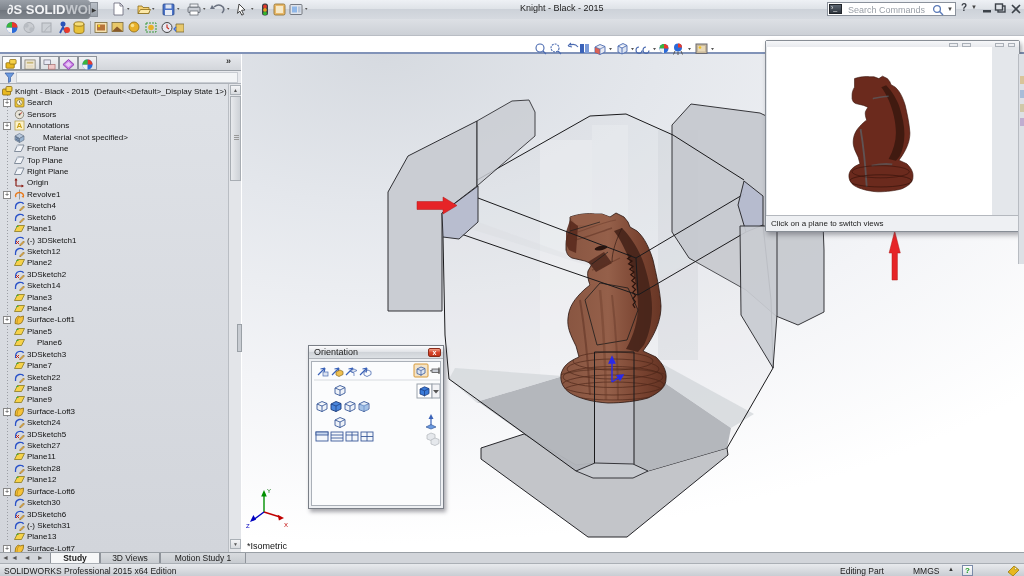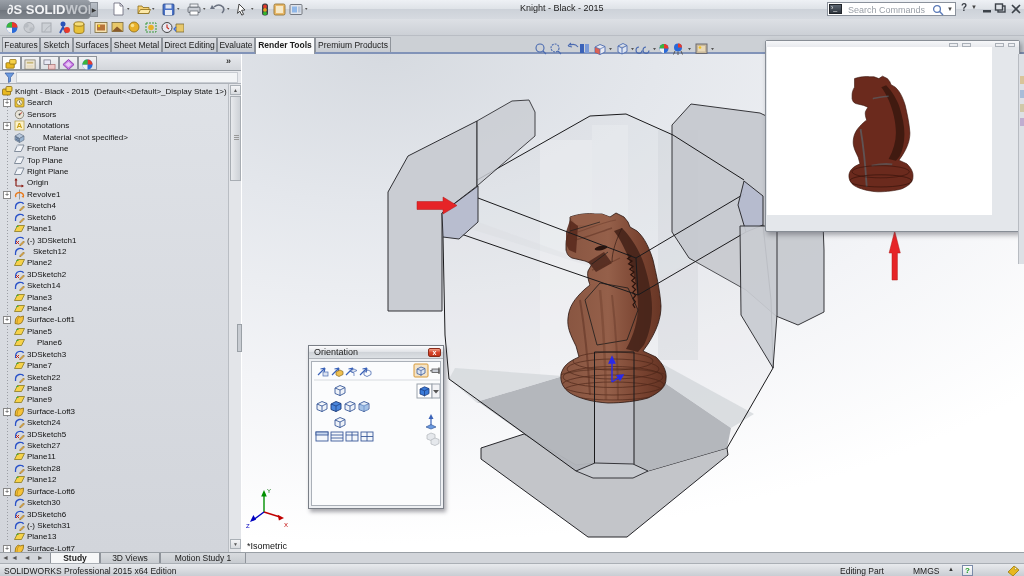--- a/index.html
+++ b/index.html
@@ -125,30 +125,20 @@
       <circle cx="130" cy="7" r="5" fill="#e8b02a" stroke="#8a6a10" stroke-width="0.8"></circle>
       <circle cx="128.5" cy="5.5" r="1.8" fill="#f8e08a"></circle>
       <rect x="142" y="3" width="10" height="9" fill="none" stroke="#3a9a3a" stroke-width="1" stroke-dasharray="2,1"></rect>
       <circle cx="147" cy="7.5" r="2.8" fill="#e8b02a"></circle>
       <circle cx="163" cy="7.5" r="5" fill="#e8e8f0" stroke="#444"></circle>
       <path d="M163,4.5 v3 l2,1.5" stroke="#c82a1a" stroke-width="1.1" fill="none"></path>
       <path d="M172,4 h8 v8 h-8 z" fill="#e8c86a" stroke="#7a6a3a" stroke-width="0.8"></path>
       <path d="M172,7 l-2,2 l2,2" stroke="#3a6ad8" stroke-width="1.2" fill="none"></path>
     </svg>
   </div>
-  <div id="tabrow" class="abs">
-    <div class="cmtab" style="left:2px;width:38px;">Features</div>
-    <div class="cmtab" style="left:40px;width:33px;">Sketch</div>
-    <div class="cmtab" style="left:73px;width:38px;">Surfaces</div>
-    <div class="cmtab" style="left:111px;width:51px;">Sheet Metal</div>
-    <div class="cmtab" style="left:162px;width:55px;">Direct Editing</div>
-    <div class="cmtab" style="left:217px;width:38px;">Evaluate</div>
-    <div class="cmtab active" style="left:255px;width:60px;">Render Tools</div>
-    <div class="cmtab" style="left:315px;width:76px;">Premium Products</div>
-  </div>
   <div id="cmblue" class="abs"></div>
   <div id="lpanel" class="abs">
     <div id="lptabs" class="abs">
       <div class="lptab" style="left:2px;background:#fbfcfd;">
         <svg width="17" height="12" viewBox="1 1 18 13">
             <rect x="4" y="5" width="9" height="6" rx="1" fill="#e8b820" stroke="#8a6a10" stroke-width="0.8"></rect>
             <rect x="8" y="1.5" width="7" height="5" rx="1" fill="#f6d24a" stroke="#8a6a10" stroke-width="0.8"></rect>
           </svg>
       </div>
       <div class="lptab" style="left:21px;">
@@ -295,21 +285,21 @@
             <path d="M2,6 l3,3 m0,-3 l-3,3" stroke="#c82818" stroke-width="1"></path>
             <path d="M6,9.5 l3.5,-3.5 l1,1 l-3.5,3.5 l-1.3,0.3 z" fill="#e8b048" stroke="#7a5a18" stroke-width="0.5"></path>
           </svg>
           <span class="lbl" style="left:27px;">(-) 3DSketch1</span>
         </div>
     <div class="trow" style="top:161.9px;">
           <svg class="ticon" style="left:14px;" width="11" height="11" viewBox="0 0 11 11">
             <path d="M1.5,9 Q1,3.5 5,2.5 Q9,1.8 9.5,4" fill="none" stroke="#2a52c8" stroke-width="1.3"></path>
             <path d="M6,9.5 l3.5,-3.5 l1,1 l-3.5,3.5 l-1.3,0.3 z" fill="#e8b048" stroke="#7a5a18" stroke-width="0.5"></path>
           </svg>
-          <span class="lbl" style="left:27px;margin-left:6px;">Sketch12</span>
+          <span class="lbl" style="left:27px;">Sketch12</span>
         </div>
     <div class="trow" style="top:173.3px;">
           <svg class="ticon" style="left:14px;" width="11" height="11" viewBox="0 0 11 11">
             <path d="M0.5,8.5 L3.5,2.5 H10.5 L7.5,8.5 Z" fill="#f6d24a" stroke="#8a7a20" stroke-width="0.8"></path>
             <path d="M3.5,2.5 L5,4 L2,4 Z" fill="#3aaa3a"></path>
           </svg>
           <span class="lbl" style="left:27px;">Plane2</span>
         </div>
     <div class="trow" style="top:184.7px;">
           <svg class="ticon" style="left:14px;" width="11" height="11" viewBox="0 0 11 11">
@@ -775,20 +765,23 @@
                C 634,335 638,320 638,306 C 638,288 633,268 626,252 C 622,243 618,236 614,231 Z" fill="#401a10"></path>
         <g clip-path="url(#kclip2)">
           <path d="M 580,300 C 585,330 588,360 590,395" stroke="#56707a" stroke-width="3" opacity="0.6" fill="none"></path>
           <path d="M 600,250 C 610,248 618,246 626,246" stroke="#56707a" stroke-width="2.5" opacity="0.55" fill="none"></path>
           <path d="M 598,360 C 608,358 620,356 632,358" stroke="#56707a" stroke-width="3" opacity="0.5" fill="none"></path>
           <ellipse cx="613" cy="385" rx="51" ry="10" fill="none" stroke="#38140c" stroke-width="1.2"></ellipse>
           <ellipse cx="613" cy="370" rx="47" ry="10" fill="none" stroke="#38140c" stroke-width="1"></ellipse>
         </g>
       </g>
     </svg>
+    <div class="abs" style="left:0px;top:174px;width:253px;height:16px;background:#eef0f3;border-top:1px solid #b4b8be;">
+      <span style="position:absolute;left:5px;top:3px;font-size:8px;color:#222;">Click on a plane to switch views</span>
+    </div>
   </div>
   <div class="abs" style="left:776px;top:0px;width:6px;height:210px;background:#dde0e5;border-left:1px solid #b8bcc2;">
     <div class="abs" style="left:1px;top:22px;width:4px;height:8px;background:#d8c49a;"></div>
     <div class="abs" style="left:1px;top:36px;width:4px;height:8px;background:#a8bcd8;"></div>
     <div class="abs" style="left:1px;top:50px;width:4px;height:8px;background:#cfc8a8;"></div>
     <div class="abs" style="left:1px;top:64px;width:4px;height:8px;background:#c0aed0;"></div>
   </div>
   </div>
   <div id="modeltabs" class="abs">
     <span style="position:absolute;left:2px;top:1px;font-size:7px;color:#555;letter-spacing:2px;">◄◄&nbsp;◄&nbsp;►&nbsp;►►</span>

